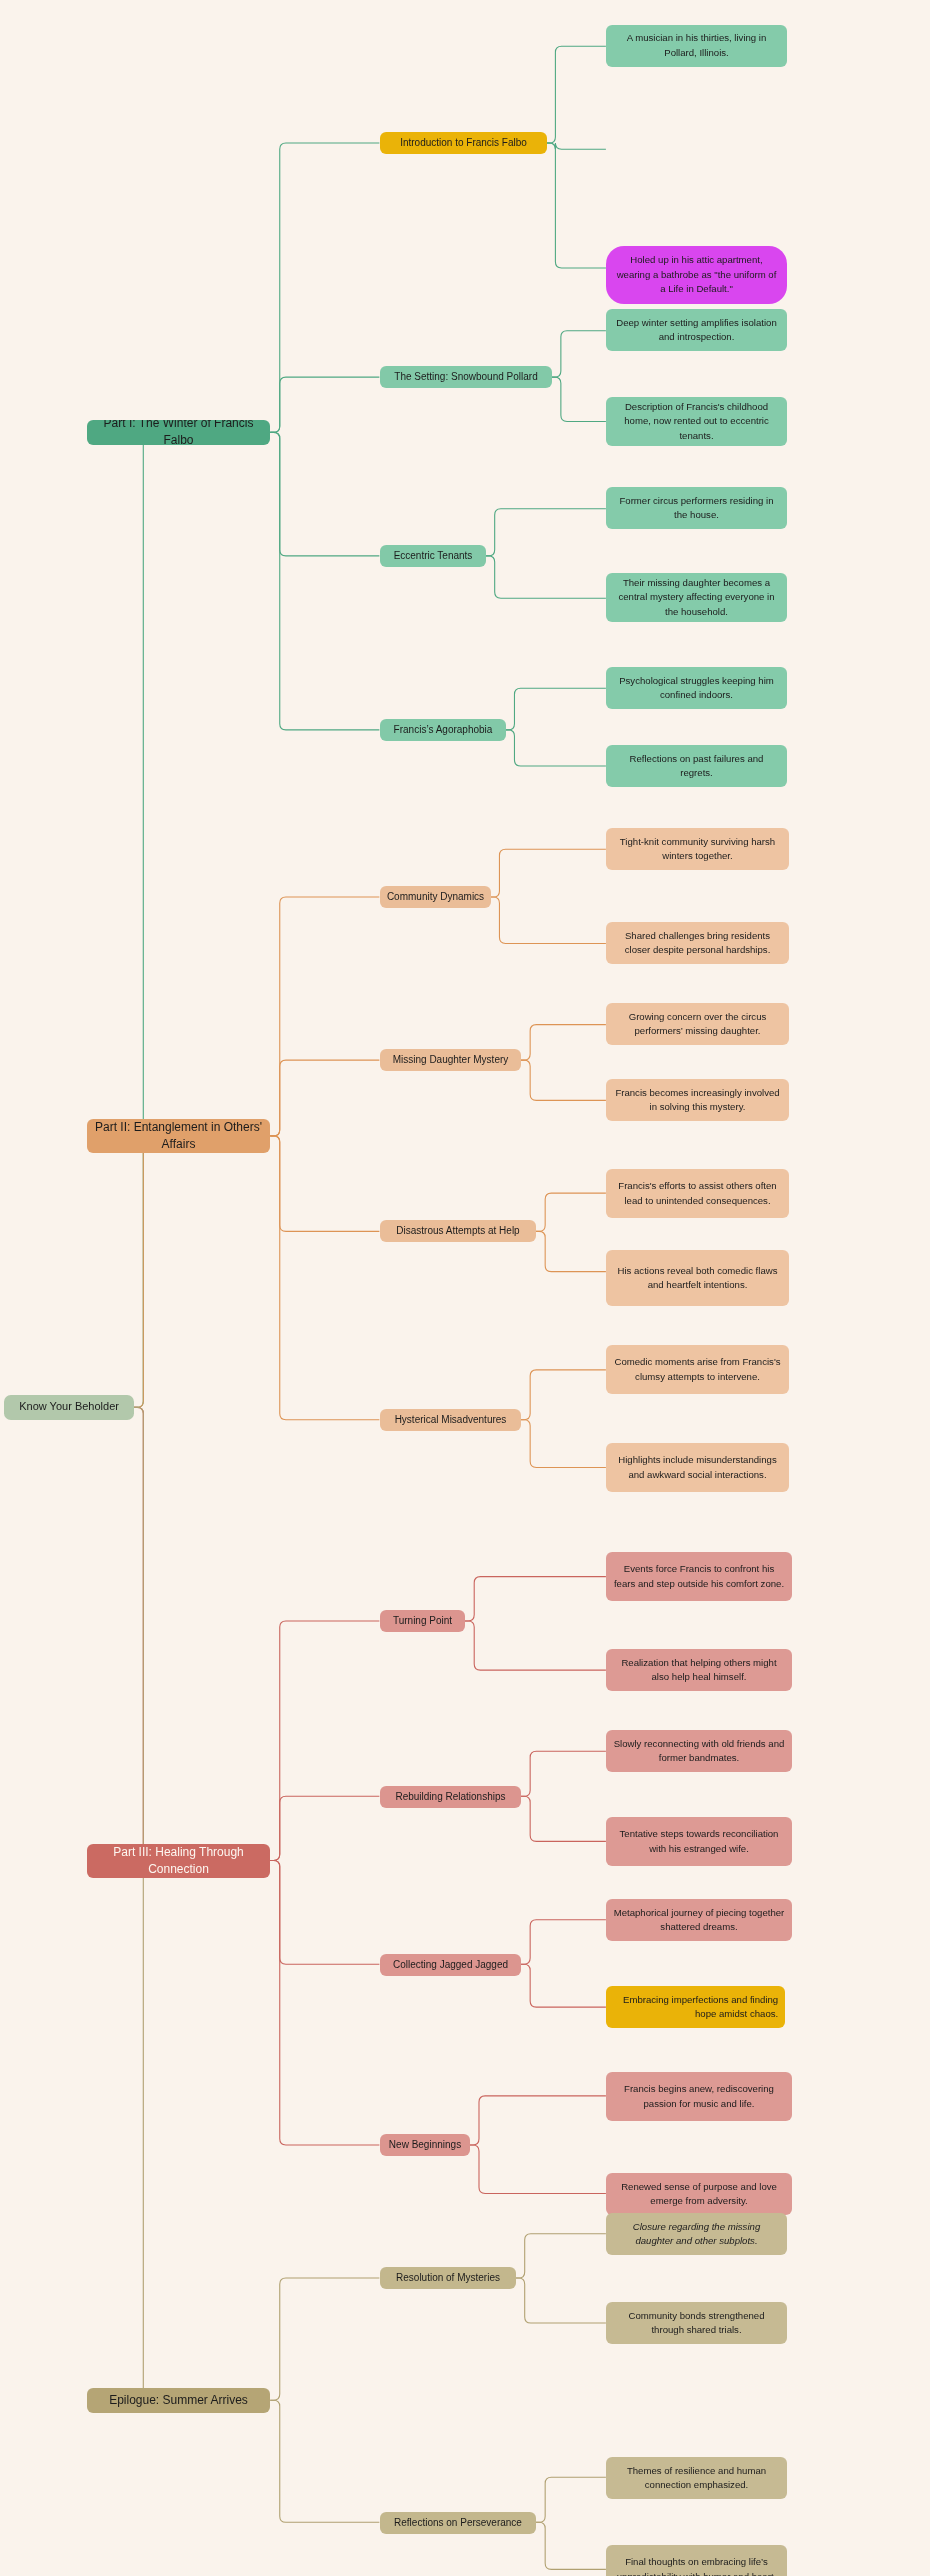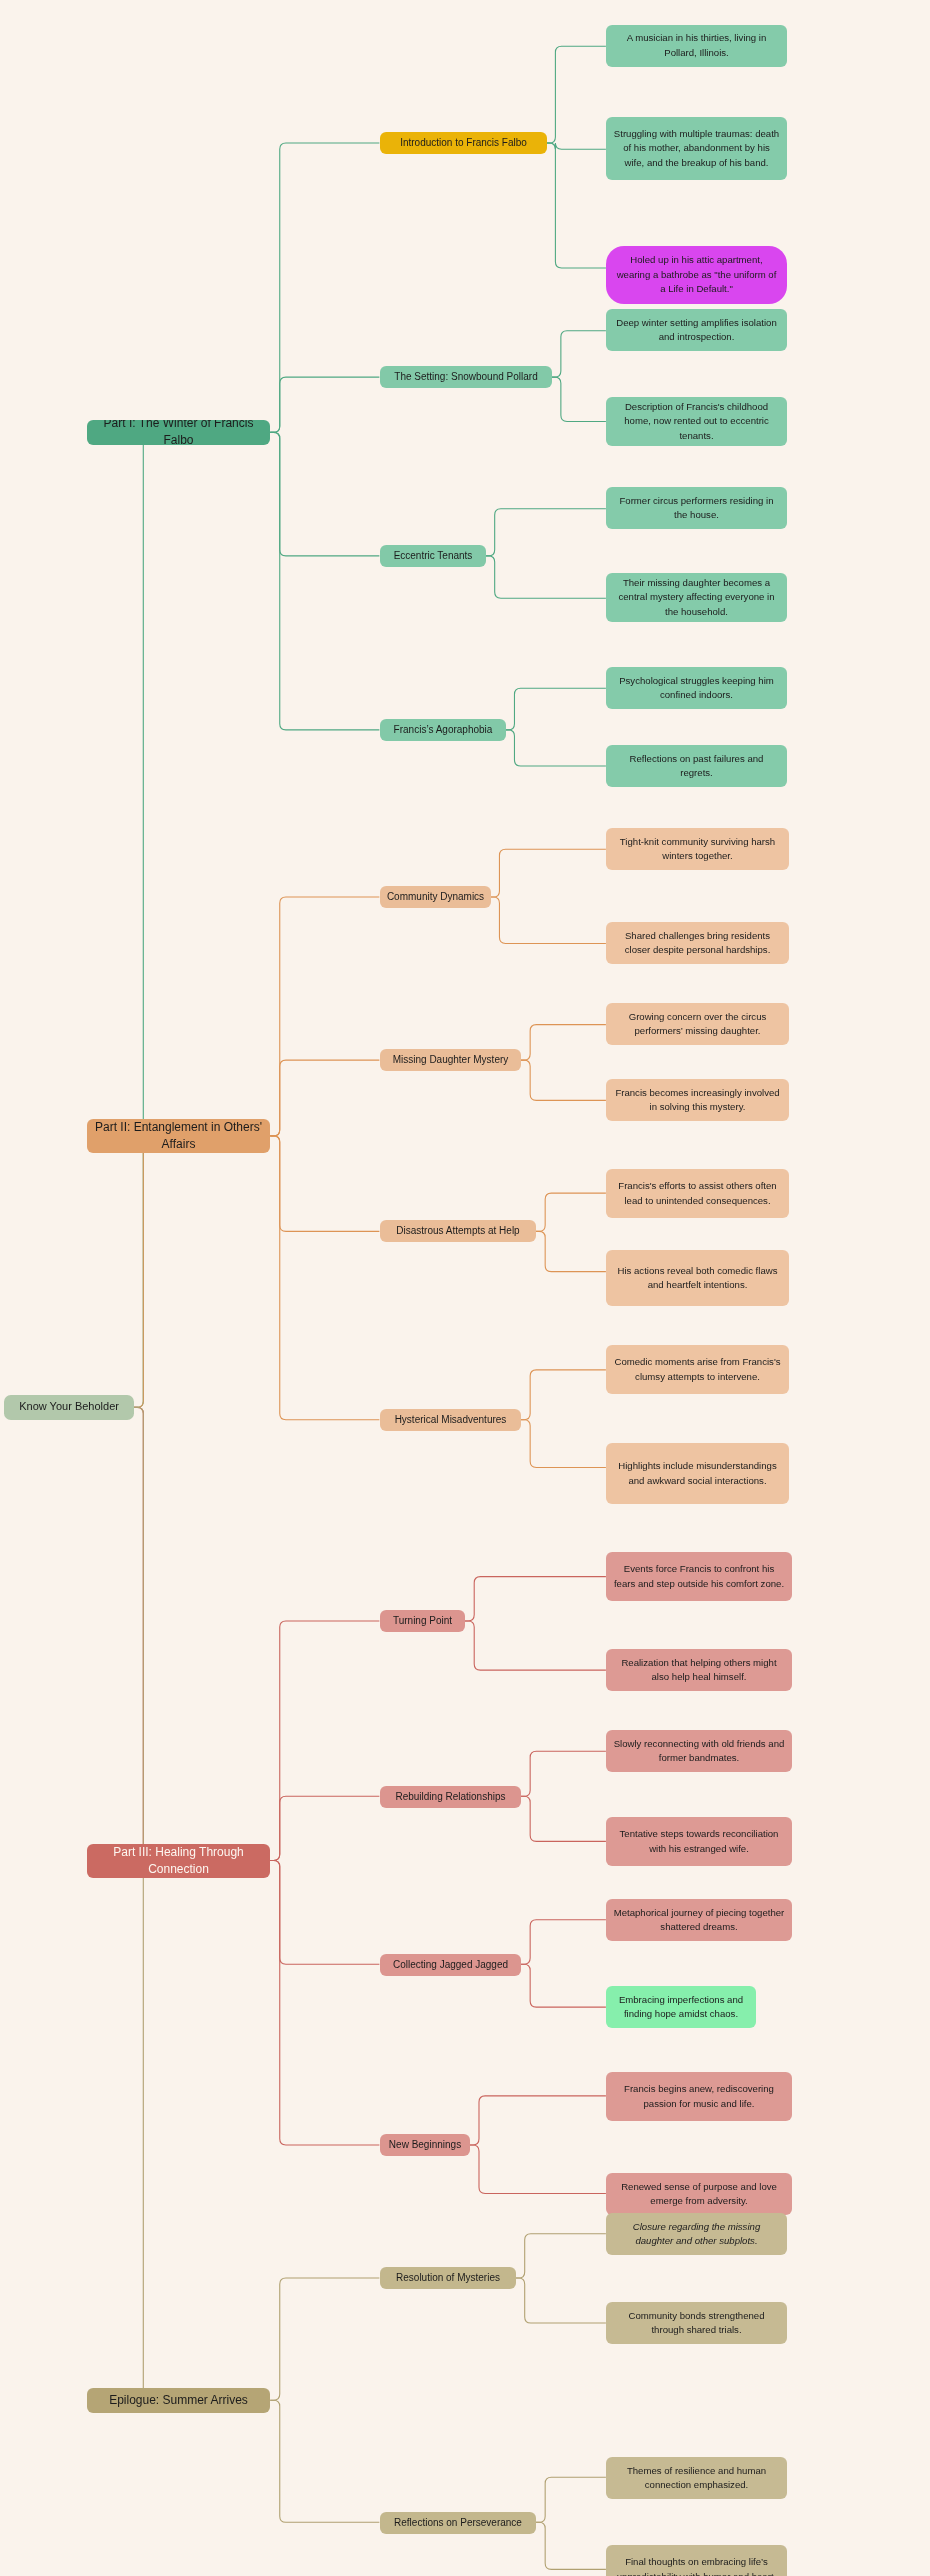--- a/index.html
+++ b/index.html
@@ -95,21 +95,20 @@
       <path d="M 755 3338 H 760 Q 769 3338 769 3329 V 3282 Q 769 3273 778 3273 H 888" fill="none" stroke="#b0a071" stroke-width="1.6"></path>
       <path d="M 755 3338 H 760 Q 769 3338 769 3347 V 3395 Q 769 3404 778 3404 H 888" fill="none" stroke="#b0a071" stroke-width="1.6"></path>
       <path d="M 396 3517 H 401 Q 410 3517 410 3526 V 3687 Q 410 3696 419 3696 H 556" fill="none" stroke="#b0a071" stroke-width="1.6"></path>
       <path d="M 785 3696 H 790 Q 799 3696 799 3687 V 3639 Q 799 3630 808 3630 H 888" fill="none" stroke="#b0a071" stroke-width="1.6"></path>
       <path d="M 785 3696 H 790 Q 799 3696 799 3705 V 3756 Q 799 3765 808 3765 H 888" fill="none" stroke="#b0a071" stroke-width="1.6"></path>
     </svg>
 <div class="node root" style="left: 4.1px; top: 1395px; width: 130px; height: 24.6px; background: rgb(178, 200, 171);">Know Your Beholder</div>
     <div class="node lvl1" style="left: 87px; top: 420px; width: 183px; height: 24.6px; background: rgb(79, 168, 130); color: rgb(28, 28, 28);">Part I: The Winter of Francis Falbo</div>
     <div class="node lvl2" style="left: 380px; top: 132px; width: 167px; height: 22px; background: #eab308; text-align: right;">Introduction to Francis Falbo</div>
     <div class="node lvl3" style="left: 606px; top: 24.6px; width: 181px; height: 42px; background: rgb(132, 203, 170);">A musician in his thirties, living in Pollard, Illinois.</div>
-    <div class="node lvl3" style="left: 606px; top: 117px; width: 181px; height: 63px; background: rgb(132, 203, 170);">Struggling with multiple traumas: death of his mother, abandonment by his wife, and the breakup of his band.</div>
     <div class="node lvl3" style="left: 606px; top: 246px; width: 181px; height: 58px; background: #d946ef; border-radius: 18px;">Holed up in his attic apartment, wearing a bathrobe as "the uniform of a Life in Default."</div>
     <div class="node lvl2" style="left: 380px; top: 366px; width: 172px; height: 22px; background: rgb(130, 201, 168);">The Setting: Snowbound Pollard</div>
     <div class="node lvl3" style="left: 606px; top: 309px; width: 181px; height: 42px; background: rgb(132, 203, 170);">Deep winter setting amplifies isolation and introspection.</div>
     <div class="node lvl3" style="left: 606px; top: 397px; width: 181px; height: 49px; background: rgb(132, 203, 170);">Description of Francis's childhood home, now rented out to eccentric tenants.</div>
     <div class="node lvl2" style="left: 380px; top: 545px; width: 106px; height: 22px; background: rgb(130, 201, 168);">Eccentric Tenants</div>
     <div class="node lvl3" style="left: 606px; top: 487px; width: 181px; height: 42px; background: rgb(132, 203, 170);">Former circus performers residing in the house.</div>
     <div class="node lvl3" style="left: 606px; top: 573px; width: 181px; height: 49px; background: rgb(132, 203, 170);">Their missing daughter becomes a central mystery affecting everyone in the household.</div>
     <div class="node lvl2" style="left: 380px; top: 719px; width: 126px; height: 22px; background: rgb(130, 201, 168);">Francis’s Agoraphobia</div>
     <div class="node lvl3" style="left: 606px; top: 667px; width: 181px; height: 42px; background: rgb(132, 203, 170);">Psychological struggles keeping him confined indoors.</div>
     <div class="node lvl3" style="left: 606px; top: 745px; width: 181px; height: 42px; background: rgb(132, 203, 170);">Reflections on past failures and regrets.</div>
@@ -118,31 +117,31 @@
     <div class="node lvl3" style="left: 606px; top: 828px; width: 183px; height: 42px; background: rgb(238, 196, 162);">Tight-knit community surviving harsh winters together.</div>
     <div class="node lvl3" style="left: 606px; top: 922px; width: 183px; height: 42px; background: rgb(238, 196, 162);">Shared challenges bring residents closer despite personal hardships.</div>
     <div class="node lvl2" style="left: 380px; top: 1049px; width: 141px; height: 22px; background: rgb(234, 189, 152);">Missing Daughter Mystery</div>
     <div class="node lvl3" style="left: 606px; top: 1003px; width: 183px; height: 42px; background: rgb(238, 196, 162);">Growing concern over the circus performers’ missing daughter.</div>
     <div class="node lvl3" style="left: 606px; top: 1079px; width: 183px; height: 42px; background: rgb(238, 196, 162);">Francis becomes increasingly involved in solving this mystery.</div>
     <div class="node lvl2" style="left: 380px; top: 1220px; width: 156px; height: 22px; background: rgb(234, 189, 152);">Disastrous Attempts at Help</div>
     <div class="node lvl3" style="left: 606px; top: 1169px; width: 183px; height: 49px; background: rgb(238, 196, 162);">Francis's efforts to assist others often lead to unintended consequences.</div>
     <div class="node lvl3" style="left: 606px; top: 1250px; width: 183px; height: 56px; background: rgb(238, 196, 162);">His actions reveal both comedic flaws and heartfelt intentions.</div>
     <div class="node lvl2" style="left: 380px; top: 1409px; width: 141px; height: 22px; background: rgb(234, 189, 152);">Hysterical Misadventures</div>
     <div class="node lvl3" style="left: 606px; top: 1345px; width: 183px; height: 49px; background: rgb(238, 196, 162);">Comedic moments arise from Francis's clumsy attempts to intervene.</div>
-    <div class="node lvl3" style="left: 606px; top: 1443px; width: 183px; height: 61px; background: rgb(238, 196, 162);">Highlights include misunderstandings and awkward social interactions.</div>
+    <div class="node lvl3" style="left: 606px; top: 1443px; width: 183px; height: 49px; background: rgb(238, 196, 162);">Highlights include misunderstandings and awkward social interactions.</div>
     <div class="node lvl1 white" style="left: 87px; top: 1844px; width: 183px; height: 34px; background: rgb(203, 106, 98); color: rgb(253, 246, 240);">Part III: Healing Through Connection</div>
     <div class="node lvl2" style="left: 380px; top: 1610px; width: 85px; height: 22px; background: rgb(220, 149, 143);">Turning Point</div>
     <div class="node lvl3" style="left: 606px; top: 1552px; width: 186px; height: 49px; background: rgb(221, 154, 148);">Events force Francis to confront his fears and step outside his comfort zone.</div>
     <div class="node lvl3" style="left: 606px; top: 1649px; width: 186px; height: 42px; background: rgb(221, 154, 148);">Realization that helping others might also help heal himself.</div>
     <div class="node lvl2" style="left: 380px; top: 1786px; width: 141px; height: 22px; background: rgb(220, 149, 143);">Rebuilding Relationships</div>
     <div class="node lvl3" style="left: 606px; top: 1730px; width: 186px; height: 42px; background: rgb(221, 154, 148);">Slowly reconnecting with old friends and former bandmates.</div>
     <div class="node lvl3" style="left: 606px; top: 1817px; width: 186px; height: 49px; background: rgb(221, 154, 148);">Tentative steps towards reconciliation with his estranged wife.</div>
     <div class="node lvl2" style="left: 380px; top: 1954px; width: 141px; height: 22px; background: rgb(220, 149, 143);">Collecting Jagged Jagged</div>
     <div class="node lvl3" style="left: 606px; top: 1899px; width: 186px; height: 42px; background: rgb(221, 154, 148);">Metaphorical journey of piecing together shattered dreams.</div>
-    <div class="node lvl3" style="left: 606px; top: 1986px; width: 150px; height: 42px; background: #86efac;">Embracing imperfections and finding hope amidst chaos.</div>
+    <div class="node lvl3" style="left: 606px; top: 1986px; width: 179px; height: 42px; background: #eab308; text-align: right;">Embracing imperfections and finding hope amidst chaos.</div>
     <div class="node lvl2" style="left: 380px; top: 2134px; width: 90px; height: 22px; background: rgb(220, 149, 143);">New Beginnings</div>
     <div class="node lvl3" style="left: 606px; top: 2072px; width: 186px; height: 49px; background: rgb(221, 154, 148);">Francis begins anew, rediscovering passion for music and life.</div>
     <div class="node lvl3" style="left: 606px; top: 2173px; width: 186px; height: 42px; background: rgb(221, 154, 148);">Renewed sense of purpose and love emerge from adversity.</div>
     <div class="node lvl1" style="left: 87px; top: 2388px; width: 183px; height: 24.6px; background: rgb(181, 165, 117); color: rgb(28, 28, 28);">Epilogue: Summer Arrives</div>
     <div class="node lvl2" style="left: 380px; top: 2267px; width: 136px; height: 22px; background: rgb(195, 183, 141);">Resolution of Mysteries</div>
     <div class="node lvl3" style="left: 606px; top: 2213px; width: 181px; height: 42px; background: rgb(198, 186, 147); font-style: italic;">Closure regarding the missing daughter and other subplots.</div>
     <div class="node lvl3" style="left: 606px; top: 2302px; width: 181px; height: 42px; background: rgb(198, 186, 147);">Community bonds strengthened through shared trials.</div>
     <div class="node lvl2" style="left: 380px; top: 2512px; width: 156px; height: 22px; background: rgb(195, 183, 141);">Reflections on Perseverance</div>
     <div class="node lvl3" style="left: 606px; top: 2457px; width: 181px; height: 42px; background: rgb(198, 186, 147);">Themes of resilience and human connection emphasized.</div>
     <div class="node lvl3" style="left: 606px; top: 2545px; width: 181px; height: 49px; background: rgb(198, 186, 147);">Final thoughts on embracing life’s unpredictability with humor and heart.</div>

